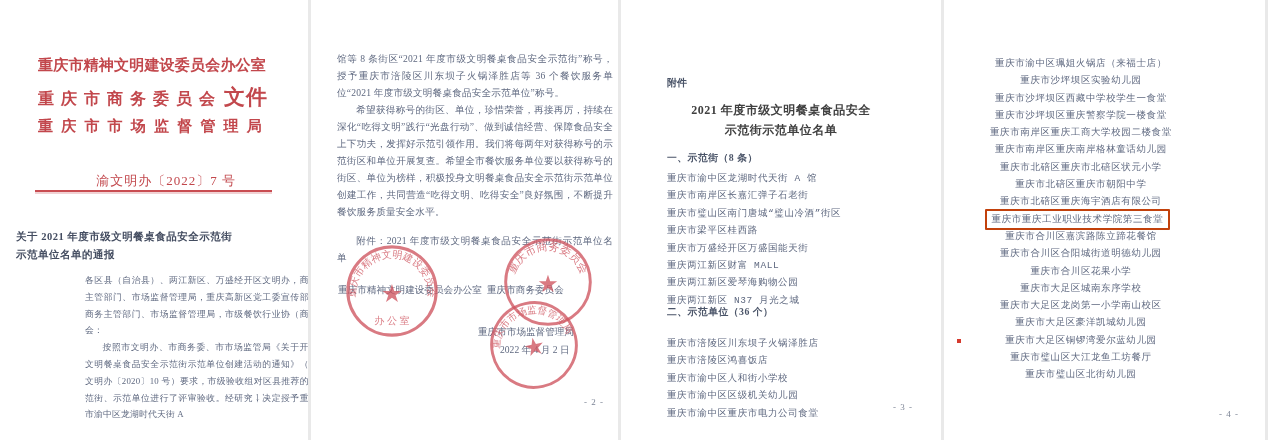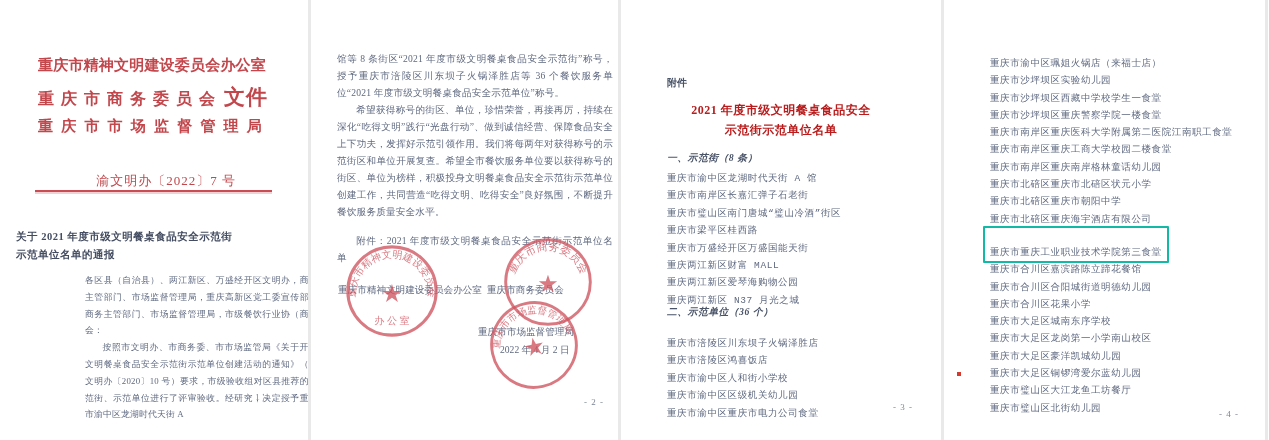--- a/index.html
+++ b/index.html
@@ -50,33 +50,33 @@
   .p2-signer3 { left:167px; top:326px; }
   .p2-date    { left:189px; top:344px; }
   .seal { position:absolute; opacity:0.78; pointer-events:none; }
   .seal-0 { left:33px;  top:243px; width:96px; height:96px; }
   .seal-1 { left:191px; top:236px; width:92px; height:92px; }
   .seal-2 { left:177px; top:299px; width:92px; height:92px; transform:rotate(-12deg); }
 
   
   .p3-attach { position:absolute; left:46px; top:76px; font-size:10px; font-weight:bold; color:#4a5468; }
   .p3-title { position:absolute; left:20px; top:100px; width:280px; text-align:center;
-    font-size:12px; font-weight:bold; color:#b91c1c; line-height:20px; letter-spacing:0.5px; }
-  .section-heading { font-size:9.8px; font-weight:bold; color:#4a5468; letter-spacing:0.5px;font-style:italic; }
+    font-size:12px; font-weight:bold; color:#404040; line-height:20px; letter-spacing:0.5px; }
+  .section-heading { font-size:9.8px; font-weight:bold; color:#4a5468; letter-spacing:0.5px; }
   .p3-sec1 { position:absolute; left:46px; top:152px; }
   .p3-streets { position:absolute; left:46px; top:170px;font-family:Liberation Mono, monospace; }
   .p3-sec2 { position:absolute; left:46px; top:306px; }
   .p3-units { position:absolute; left:46px; top:323px;margin-top:12px; }
   .list-item { font-size:9.5px; line-height:17.4px; color:#5f6980; letter-spacing:0.6px; white-space:nowrap; }
 
   
-  .p4-units { position:absolute; left:46px; top:55px; }
+  .p4-units { position:absolute; left:46px; top:55px;text-align:center; }
   .p4-units .list-item { line-height:17.3px; position:relative; }
-  .hl-box { display:inline-block; border:2px solid #14b8a6; margin:-2px 0 -2px -7px;
-    padding:16px 5px 0 5px; border-radius:1px; }
+  .hl-box { display:inline-block; border:2px solid #c2410c; margin:-2px 0 -2px -7px;
+    padding:0 5px 0 5px; border-radius:1px; }
   .red-dot { position:absolute; left:-33px; top:7px; width:4px; height:4px; background:#d53a2e; }
 </style>
 </head>
 <body>
 
 <div class="canvas">
 
   <div class="page page1">
     <div class="p1-header">
       <div class="p1-org1">重庆市精神文明建设委员会办公室</div>
@@ -160,21 +160,20 @@
       </div>
     <div class="page-num pn3">- 3 -</div>
   </div>
 
   <div class="page page4">
     <div class="p4-units">
         <div class="list-item"><span>重庆市渝中区珮姐火锅店（来福士店）</span></div>
         <div class="list-item"><span>重庆市沙坪坝区实验幼儿园</span></div>
         <div class="list-item"><span>重庆市沙坪坝区西藏中学校学生一食堂</span></div>
         <div class="list-item"><span>重庆市沙坪坝区重庆警察学院一楼食堂</span></div>
-        <div class="list-item"><span>重庆市南岸区重庆医科大学附属第二医院江南职工食堂</span></div>
         <div class="list-item"><span>重庆市南岸区重庆工商大学校园二楼食堂</span></div>
         <div class="list-item"><span>重庆市南岸区重庆南岸格林童话幼儿园</span></div>
         <div class="list-item"><span>重庆市北碚区重庆市北碚区状元小学</span></div>
         <div class="list-item"><span>重庆市北碚区重庆市朝阳中学</span></div>
         <div class="list-item"><span>重庆市北碚区重庆海宇酒店有限公司</span></div>
         <div class="list-item"><span class="hl-box">重庆市重庆工业职业技术学院第三食堂</span></div>
         <div class="list-item"><span>重庆市合川区嘉滨路陈立蹄花餐馆</span></div>
         <div class="list-item"><span>重庆市合川区合阳城街道明德幼儿园</span></div>
         <div class="list-item"><span>重庆市合川区花果小学</span></div>
         <div class="list-item"><span>重庆市大足区城南东序学校</span></div>

